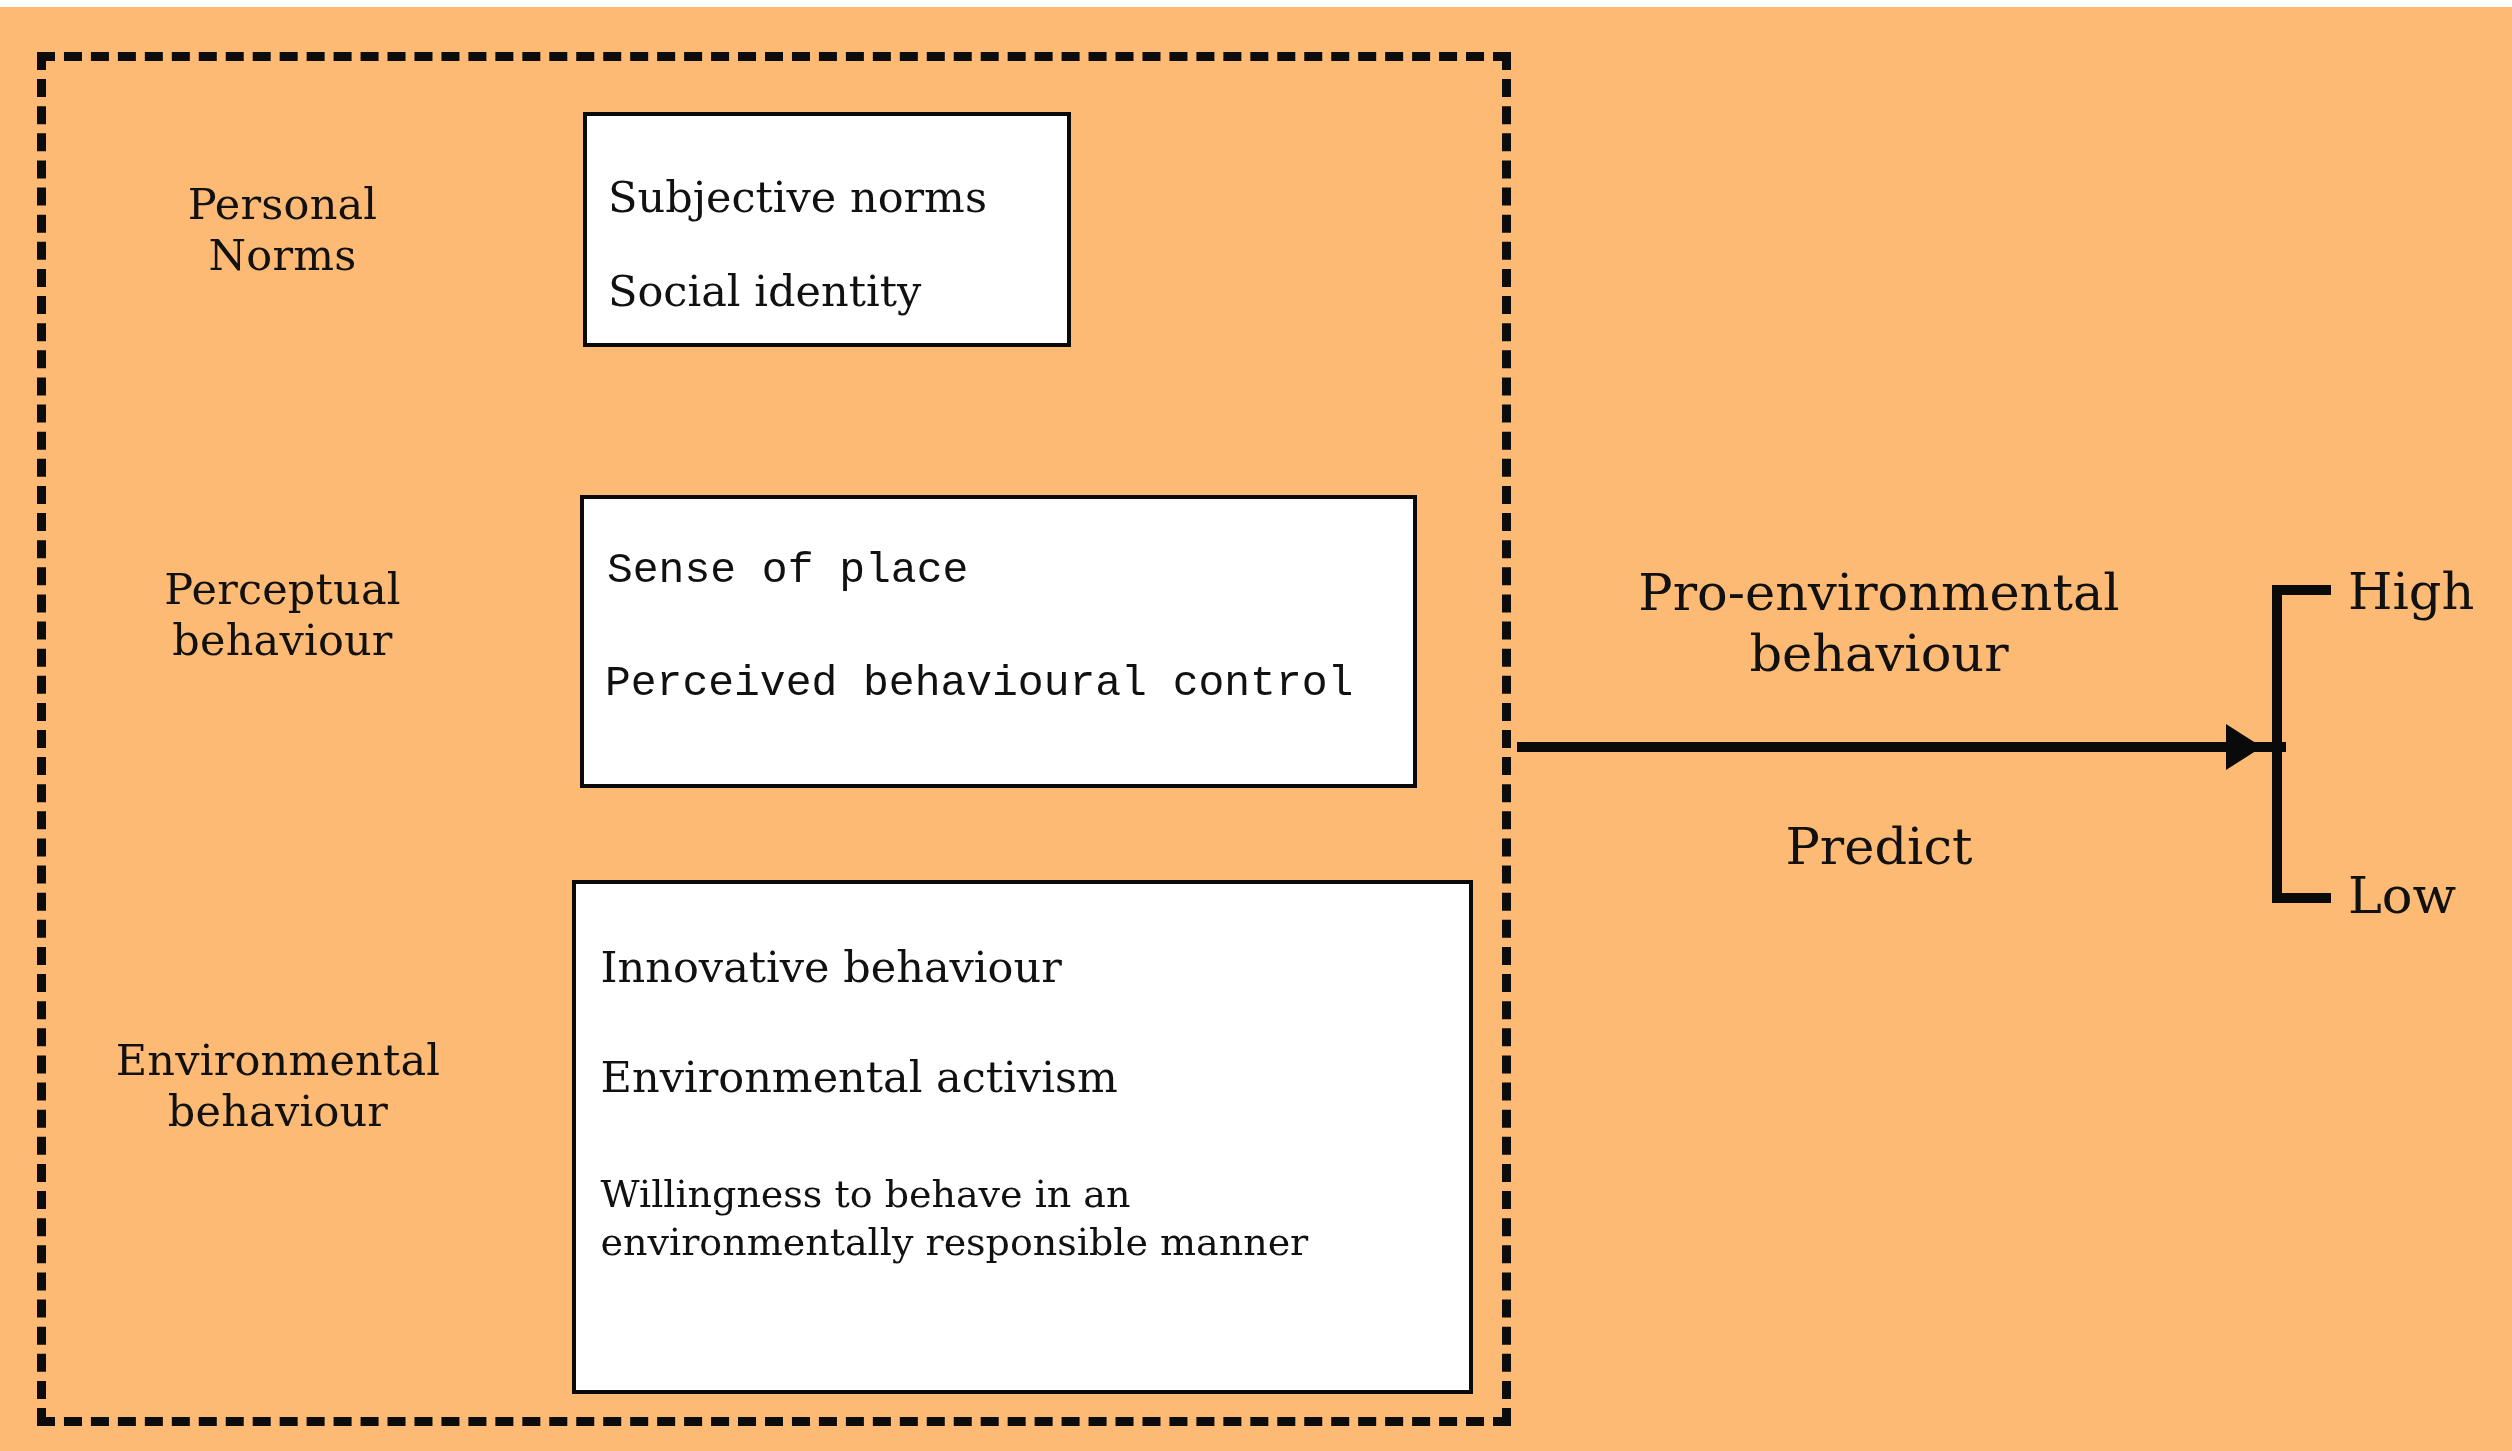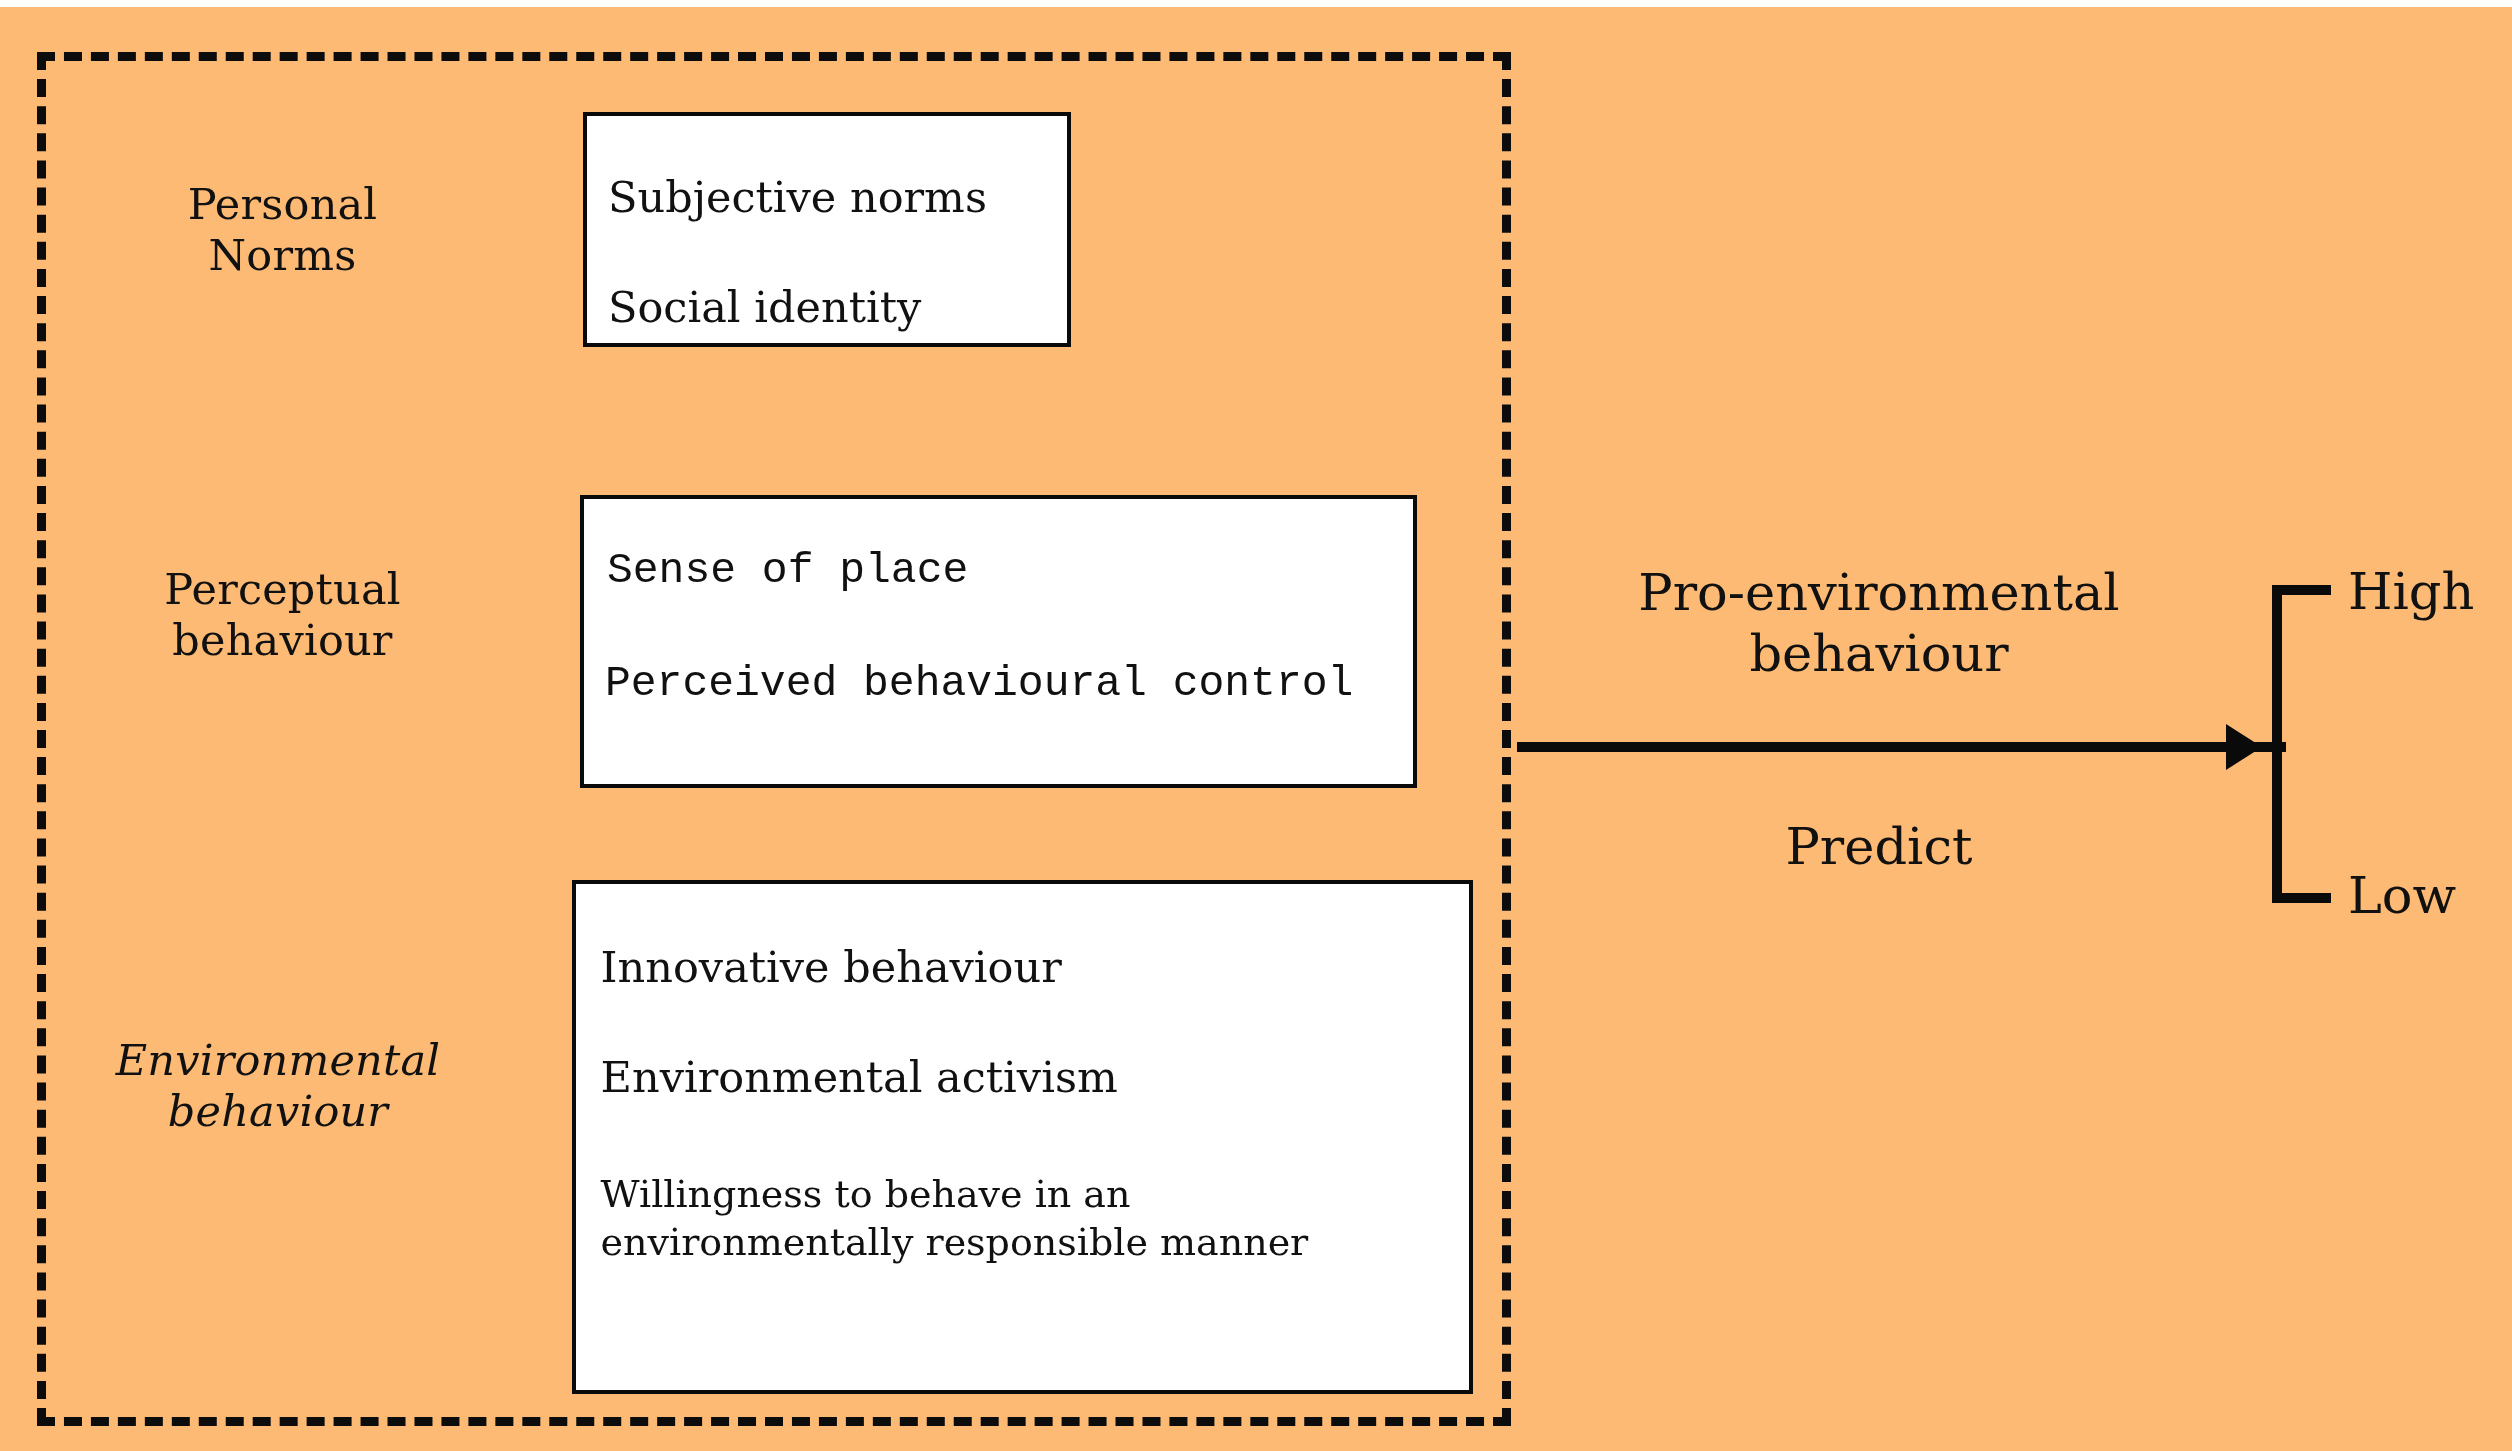--- a/index.html
+++ b/index.html
@@ -21,21 +21,21 @@
     position:absolute;
     text-align:center;
     line-height:1.18;
     font-size:43px;
     color:#111;
     white-space:pre-line;
     letter-spacing:0.2px;
   }
   #cat-personal{ left:90px; top:172px;  width:385px; }
   #cat-perceptual{ left:82px; top:557px; width:401px; }
-  #cat-environmental{ left:57px; top:1028px; width:442px;font-style:italic; }
+  #cat-environmental{ left:57px; top:1028px; width:442px; }
 
   
   .construct-box{
     position:absolute;
     box-sizing:border-box;
     border:4.1px solid #0a0a0a;
     background:#fff;
   }
   #box-personal{ left:583px; top:105px; width:488px; height:235px; }
   #box-perceptual{ left:580px; top:488px; width:837px; height:293px;font-family:Liberation Mono, monospace; }
@@ -45,21 +45,21 @@
     position:absolute;
     font-size:43px;
     line-height:1.16;
     color:#111;
     white-space:nowrap;
   }
   .item.wrap{ white-space:normal; }
 
   
   #it-subjective{ left:21px; top:57px; }
-  #it-socialid  { left:21px; top:167px; }
+  #it-socialid  { left:21px; top:151px; }
 
   
   #it-senseplace{ left:23px; top:47px; }
   #it-pbc       { left:21px; top:160px; }
 
   
   #it-innovative { left:24.6px; top:59px; }
   #it-activism   { left:24.6px; top:169px; }
   #it-willing    { left:24.6px; top:287px; width:852px; font-size:38px; line-height:1.26; }
 

